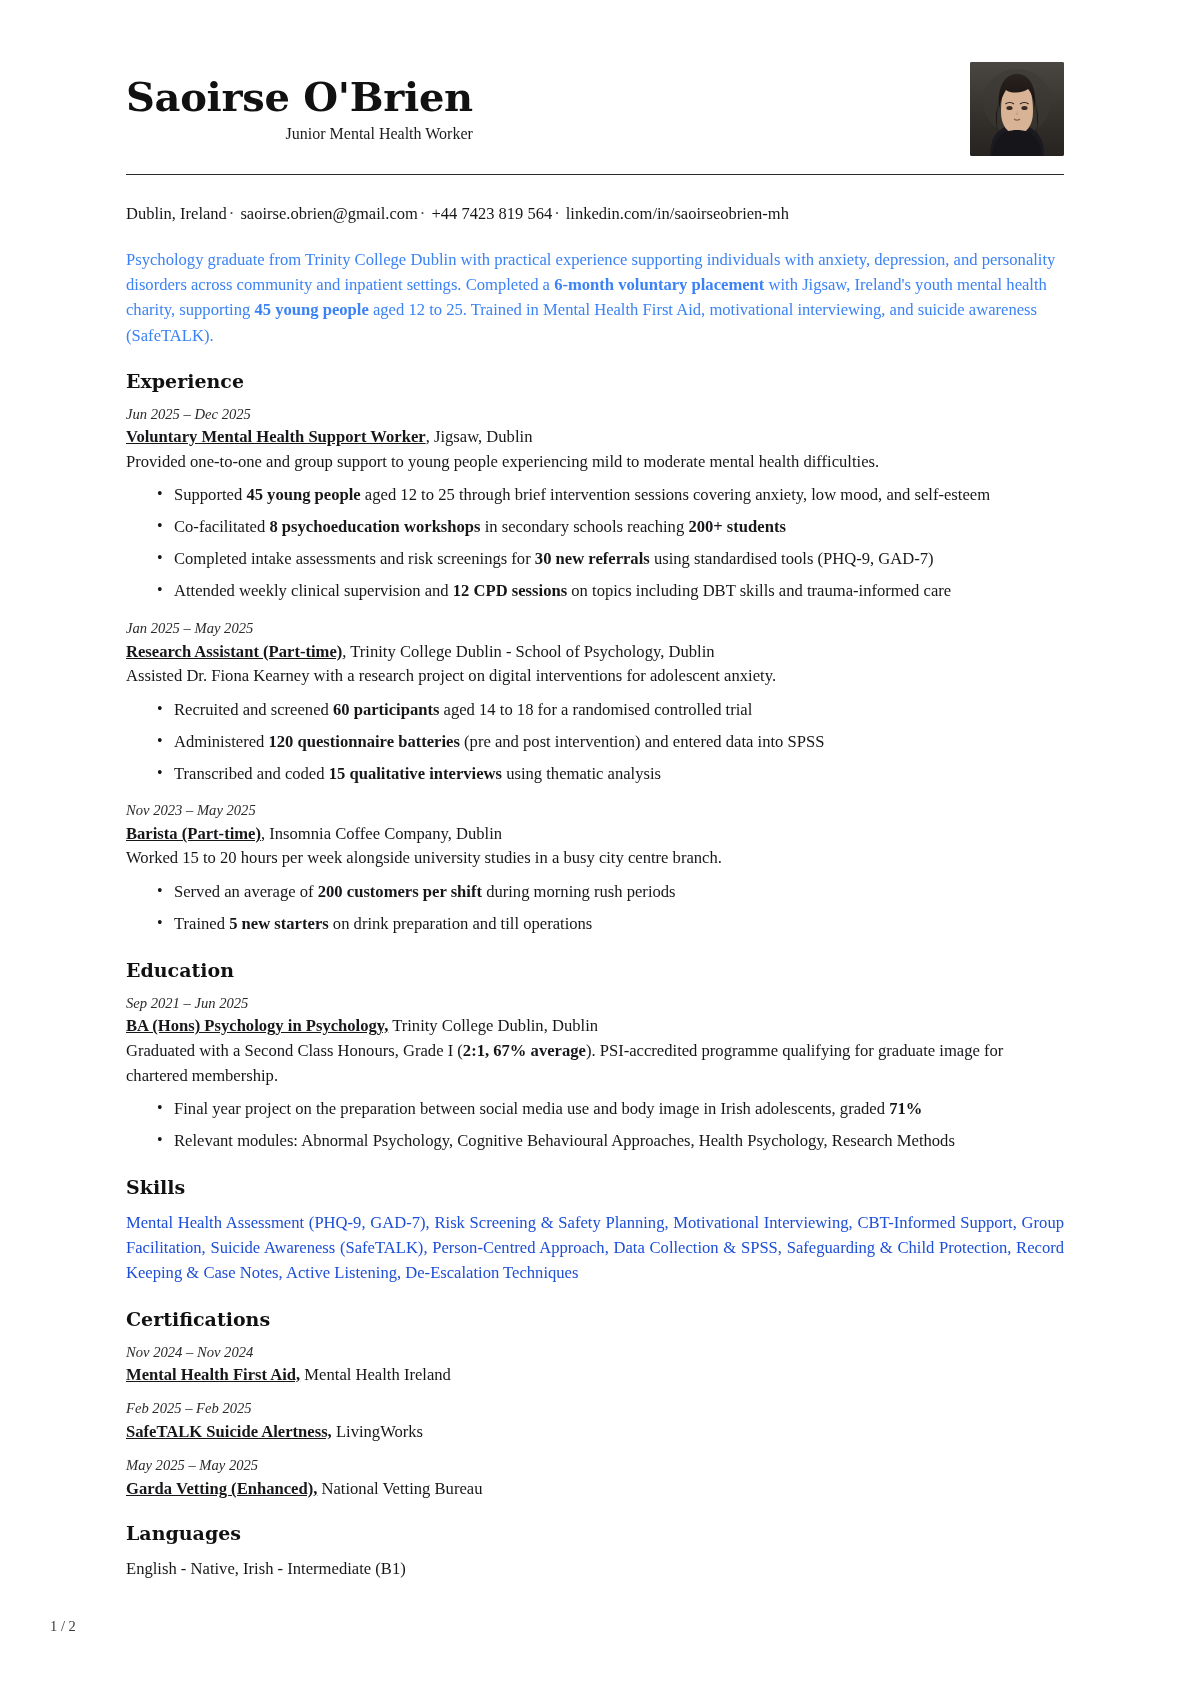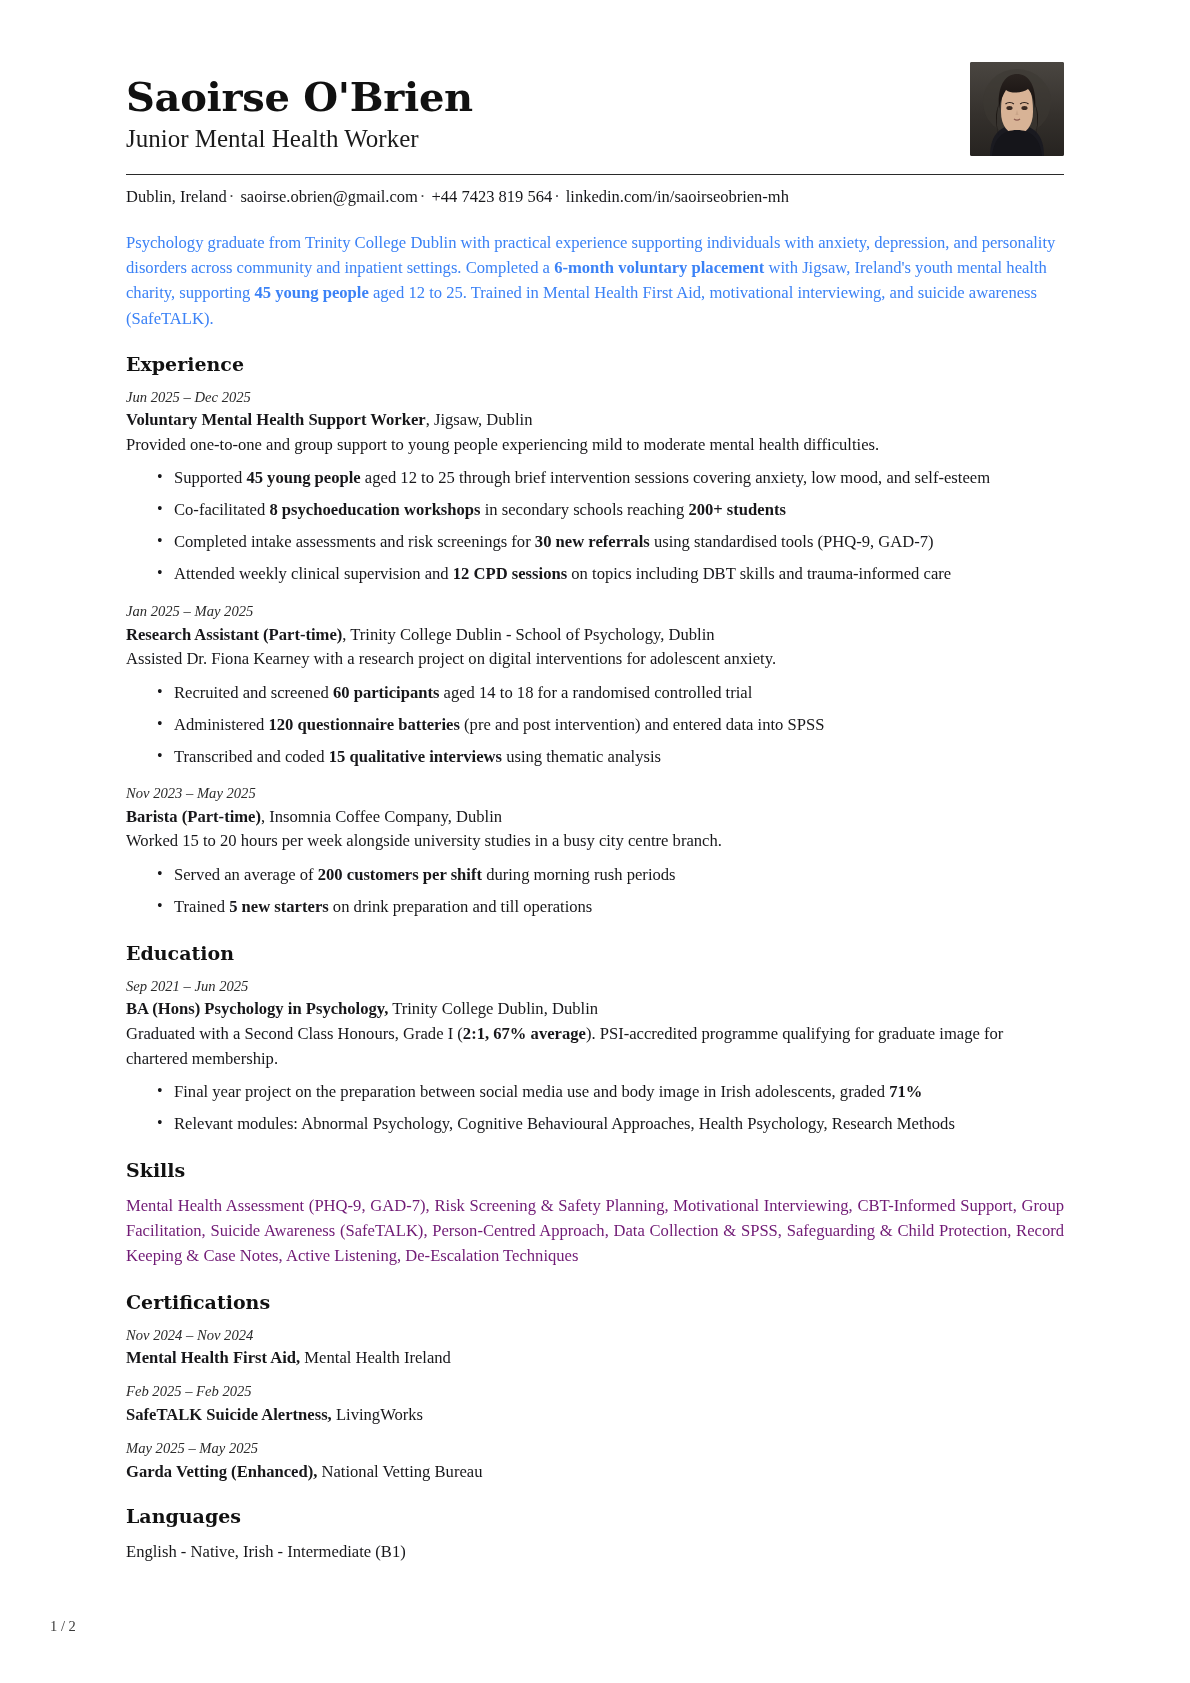--- a/index.html
+++ b/index.html
@@ -32,25 +32,26 @@
   .name {
     font-family: "DejaVu Serif", "Liberation Serif", serif;
     font-weight: bold;
     font-size: 40px;
     line-height: 1.05;
     letter-spacing: -0.3px;
     margin: 0 0 6px 0;
     color: #111111;
   }
   .headline {
-    font-size: 25px;
+    font-size: 16px;
     line-height: 1.2;
     margin: 0;
     color: #1b1b1b;
     font-weight: normal;
+    text-align: right;
   }
   .photo {
     width: 94px;
     height: 94px;
     flex: 0 0 auto;
     border-radius: 2px;
     overflow: hidden;
     background: #2e2b29;
     position: relative;
   }
@@ -58,21 +59,21 @@
 
   .rule {
     border: none;
     border-top: 1.4px solid #2a2a2a;
     margin: 18px 0 0 0;
   }
 
   .contact {
     font-size: 16.5px;
     line-height: 1.45;
-    margin: 10px 0 0 0;
+    margin: 27px 0 0 0;
     color: #17171a;
   }
   .contact .sep { padding: 0 2px; color: #4a4a4a; }
 
   .summary {
     font-size: 16.6px;
     line-height: 1.52;
     margin: 21px 0 0 0;
     text-align: left;
     color: #3b82f6;
@@ -97,21 +98,21 @@
     line-height: 1.35;
     color: #2a2a2a;
     margin: 0 0 1px 0;
   }
   .entry-heading {
     font-size: 16.6px;
     line-height: 1.4;
     margin: 0;
     color: #17171a;
   }
-  .entry-heading b { font-weight: bold; }
+  .entry-heading b { font-weight: bold; text-decoration: underline; }
   .entry-desc {
     font-size: 16.6px;
     line-height: 1.5;
     margin: 1px 0 0 0;
     color: #17171a;
   }
   .entry-desc b { font-weight: bold; }
 
   ul.bullets {
     margin: 9px 0 0 0;
@@ -134,21 +135,21 @@
     top: -1px;
     font-size: 16px;
     color: #17171a;
   }
   ul.bullets li b { font-weight: bold; }
 
   .para-block {
     font-size: 16.6px;
     line-height: 1.5;
     margin: 0;
-    color: #701a75;
+    color: #1d4ed8;
     text-align: justify;
     hyphens: auto;
     -webkit-hyphens: auto;
   }
   .lang-line {
     font-size: 16.6px;
     line-height: 1.5;
     margin: 0;
     color: #17171a;
   }

